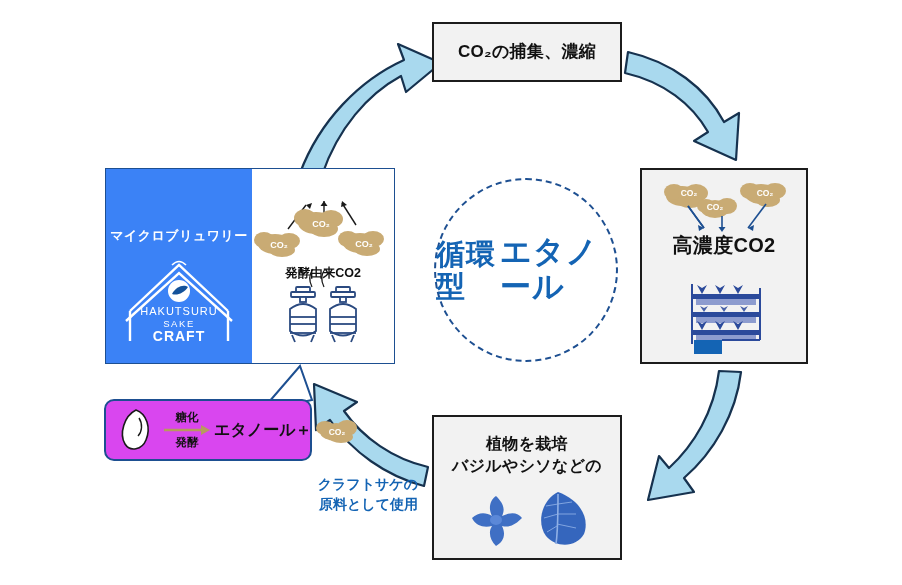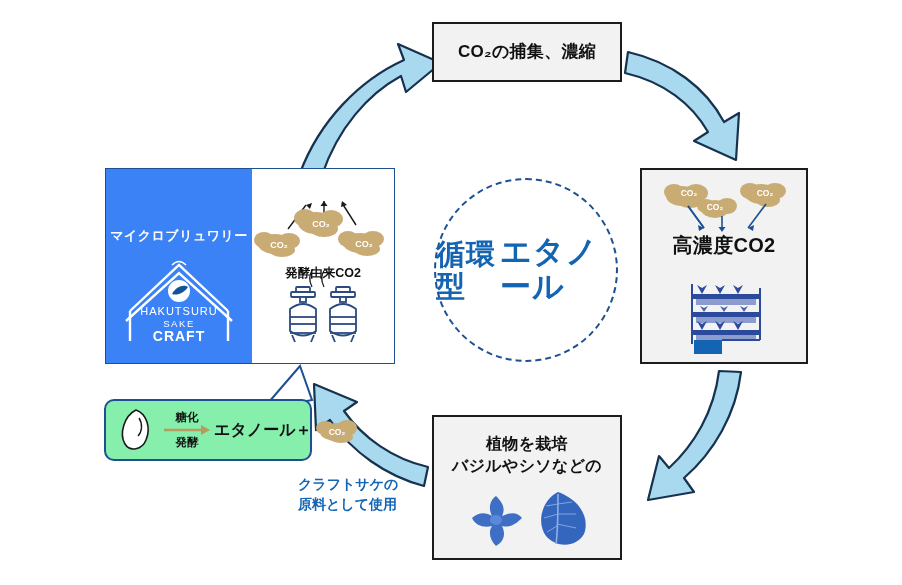--- a/index.html
+++ b/index.html
@@ -41,29 +41,29 @@
   #center-circle{position:absolute;left:434px;top:178px;width:180px;height:180px;
        border:2.5px dashed #1d4f91;border-radius:50%;display:flex;
        flex-direction:row;align-items:center;justify-content:center;
        background:transparent;}
   #center-circle .c1{font-size:29px;font-weight:700;color:#1464b4;letter-spacing:1px;line-height:1.12;}
   #center-circle .c2{font-size:31px;font-weight:700;color:#1464b4;letter-spacing:1px;line-height:1.12;}
 
   
   #callout{position:absolute;left:104px;top:399px;width:208px;height:62px;
            box-sizing:border-box;border:2px solid #1d4f91;border-radius:10px;
-           background:#86efac;display:flex;align-items:center;}
+           background:#d946ef;display:flex;align-items:center;}
   #callout .eth{font-size:16px;font-weight:700;color:#111;margin-left:2px;white-space:nowrap;}
   .rxn-words{display:flex;flex-direction:column;align-items:center;
              justify-content:center;margin-left:4px;}
   .rxn-words span{font-size:11.5px;font-weight:700;color:#111;line-height:1.1;}
 
   
-  #use-caption{position:absolute;left:298px;top:474px;width:130px;
-      font-size:14px;font-weight:700;color:#1464b4;line-height:1.45;text-align:left;}
+  #use-caption{position:absolute;left:288px;top:474px;width:130px;
+      font-size:14px;font-weight:700;color:#1464b4;line-height:1.45;text-align:right;}
 
   svg{overflow:visible;}
   .lyr{position:absolute;left:0;top:0;width:902px;height:585px;pointer-events:none;}
 </style>
 </head>
 <body>
 
 <div id="stage">
 
   <svg class="lyr" viewBox="0 0 902 585" width="902" height="585">

